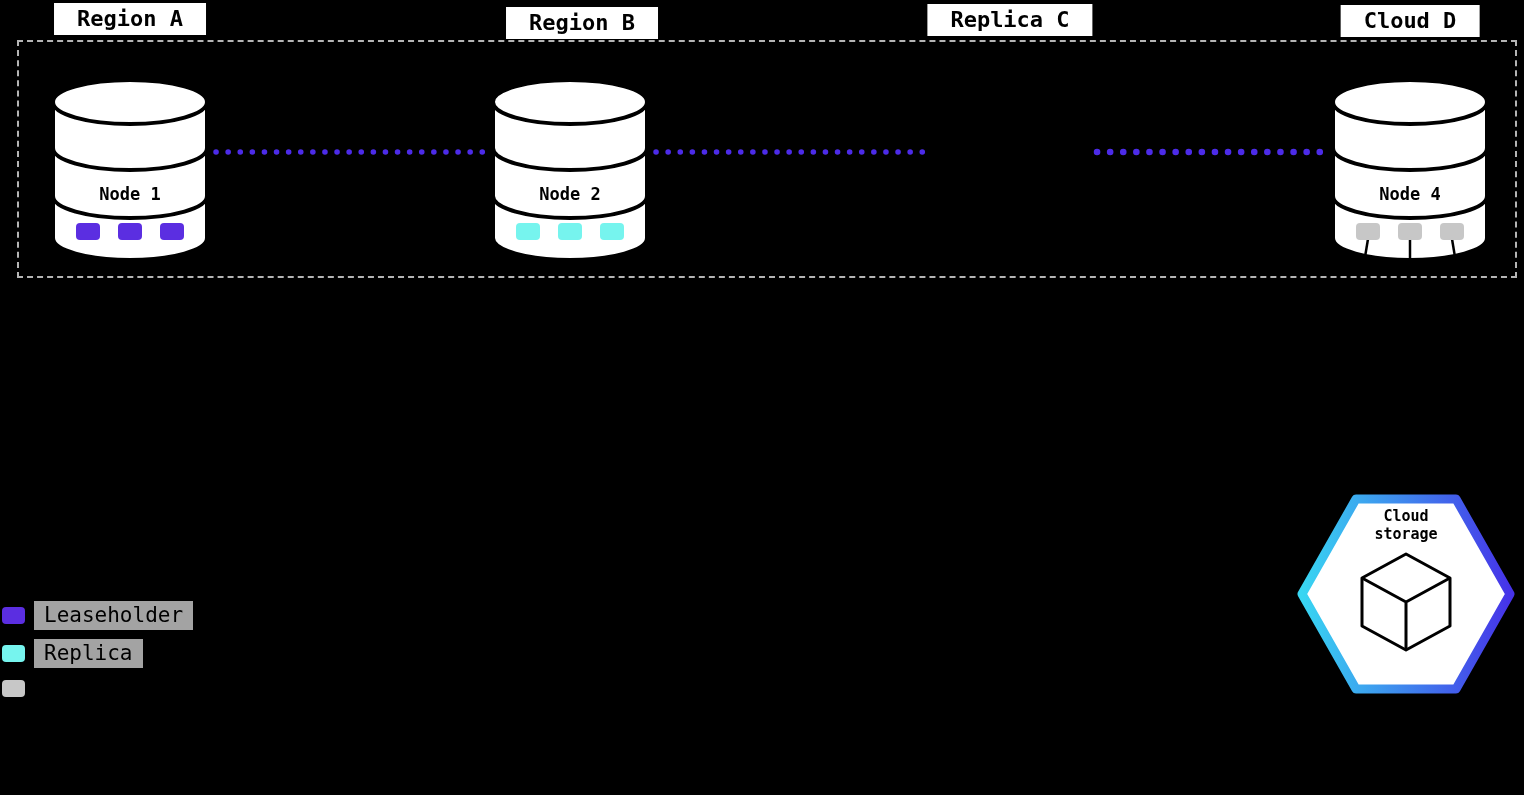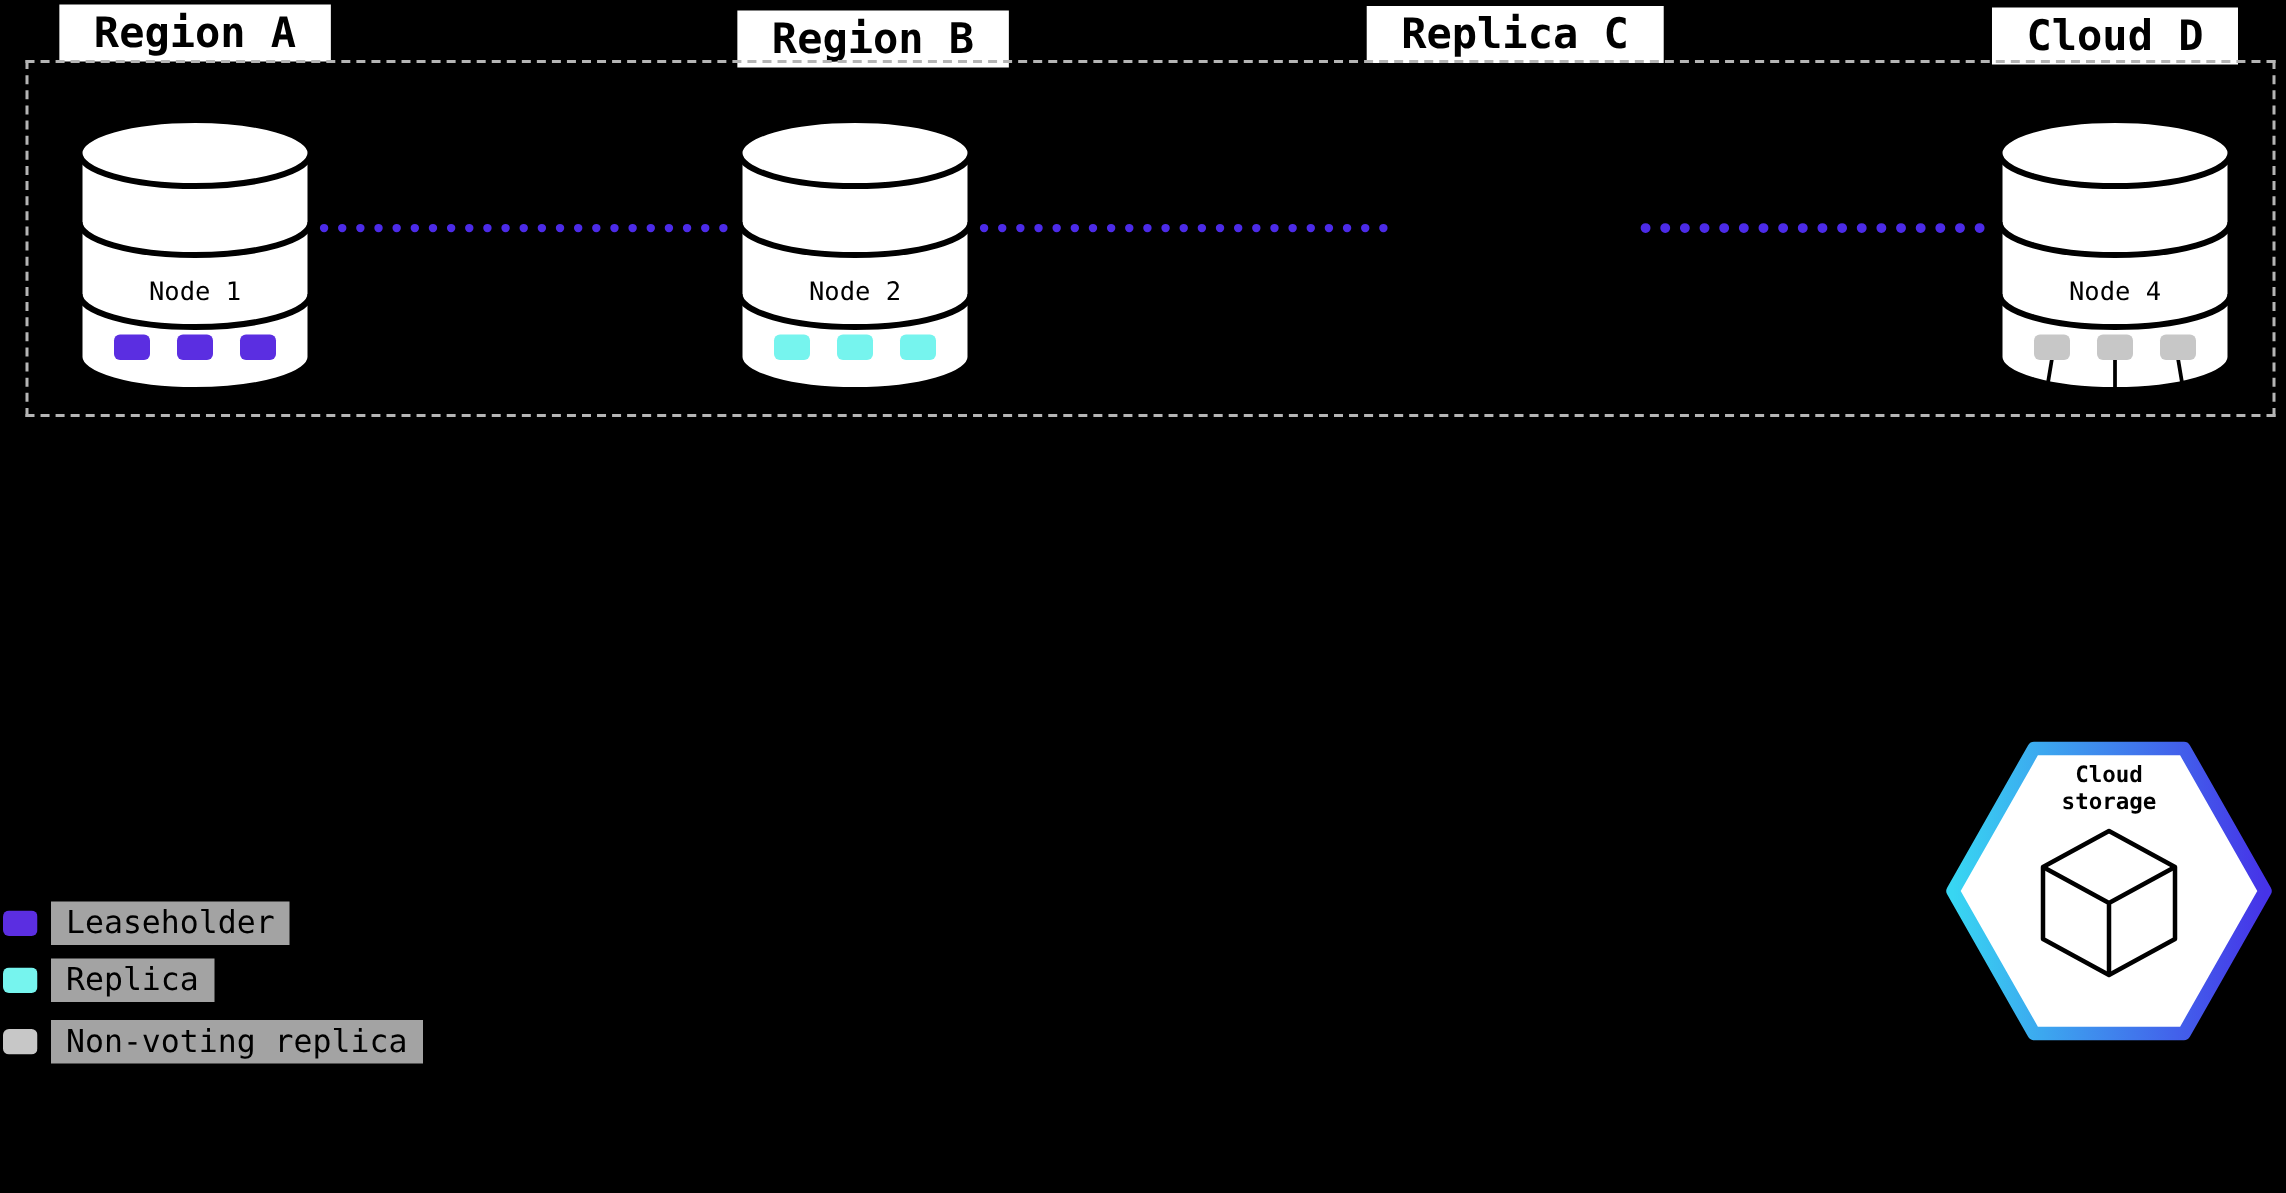--- a/index.html
+++ b/index.html
@@ -9,33 +9,33 @@
     background:#000;
     font-family:"DejaVu Sans Mono", monospace;
     overflow:hidden;
   }
   .region-label{
     position:absolute;
     transform:translateX(-50%);
     background:#ffffff;
     color:#000000;
     font-weight:bold;
-    font-size:28px;
+    font-size:22px;
     line-height:1;
     padding:5px 23px;
     white-space:nowrap;
   }
   .cluster-box{
     position:absolute;
     left:17px;top:40px;
     width:1500px;height:238px;
     border:2px dashed #b5b5b5;
     box-sizing:border-box;
   }
-  .node{position:absolute;width:160px;height:188px;}
+  .node{position:absolute;width:160px;height:188px;font-weight:bold;}
   .node svg{display:block;}
   .node text{
     font-family:"DejaVu Sans Mono", monospace;
     font-size:17px;
     fill:#000;
   }
   .connector{position:absolute;height:12px;}
   .legend-row{
     position:absolute;
     display:flex;
@@ -134,21 +134,20 @@
   <div class="legend-row" style="left:2px;top:639px;">
     <svg class="legend-swatch" width="23" height="17">
       <rect x="0" y="0" width="23" height="17" rx="4" fill="#76f4ee"></rect>
     </svg>
     <span class="legend-label">Replica</span>
   </div>
   <div class="legend-row" style="left:2px;top:680px;">
     <svg class="legend-swatch" width="23" height="17">
       <rect x="0" y="0" width="23" height="17" rx="4" fill="#c7c7c7"></rect>
     </svg>
-    <span class="legend-label">Non-voting replica</span>
   </div>
 
   <svg class="cloud" width="220" height="208" viewBox="0 0 220 208">
     <defs>
       <linearGradient id="hexgrad" x1="0" y1="0" x2="1" y2="0">
         <stop offset="0%" stop-color="#38d6f2"></stop>
         <stop offset="100%" stop-color="#4633e8"></stop>
       </linearGradient>
     </defs>
     <polygon points="7,104 61,9 161,9 215,104 161,199 61,199" fill="#ffffff" stroke="url(#hexgrad)" stroke-width="9" stroke-linejoin="round"></polygon>

